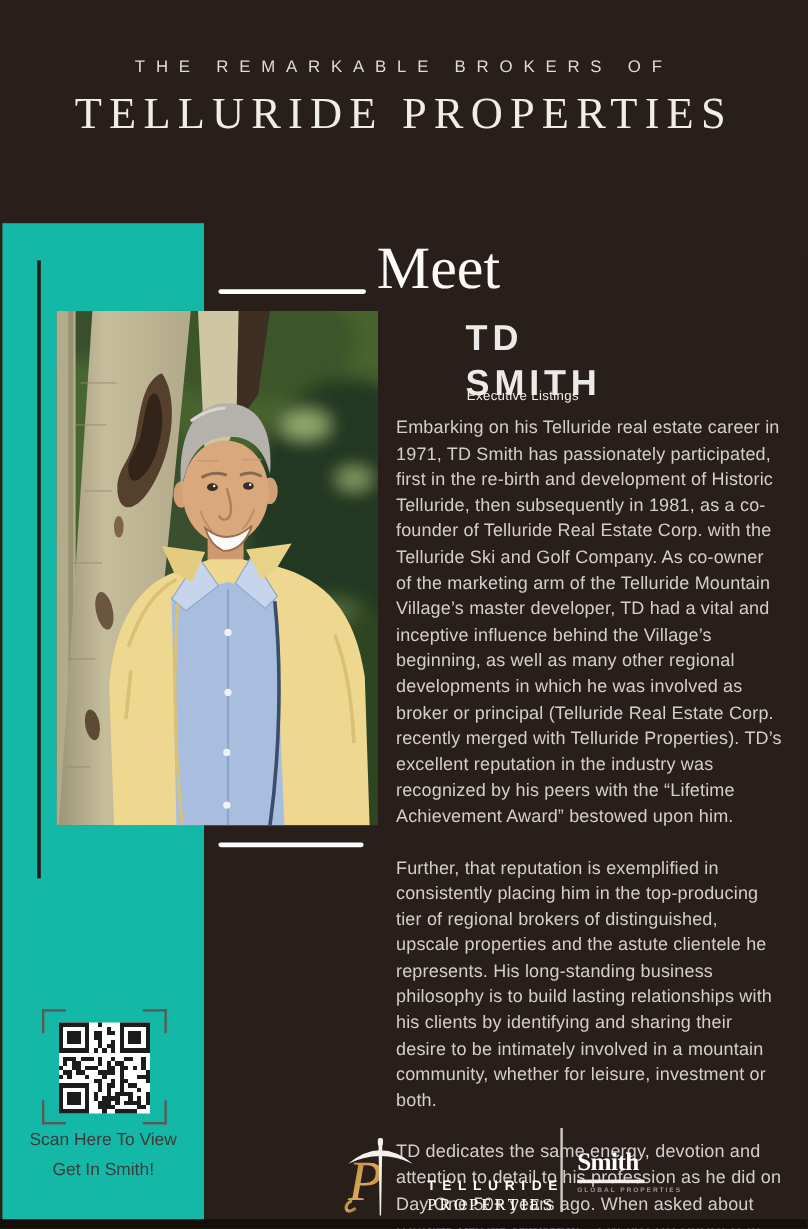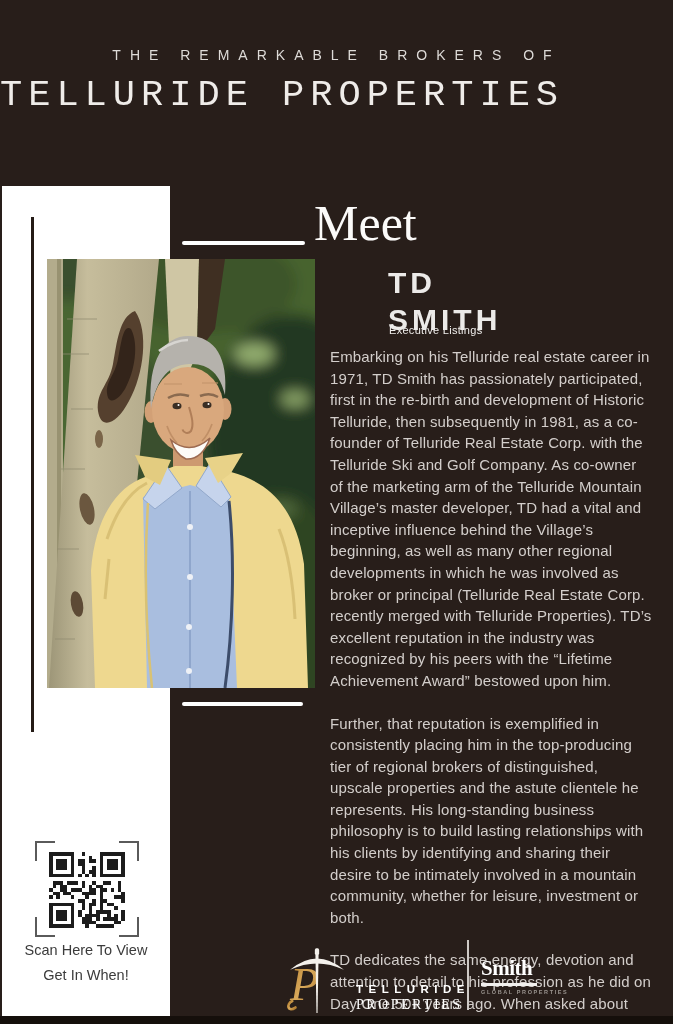--- a/index.html
+++ b/index.html
@@ -2,25 +2,25 @@
 <html><head>
 <meta charset="utf-8">
 <style>
   html,body{margin:0;padding:0;background:#281e1a;}
   .poster{position:relative;width:673px;height:1024px;background:#281e1a;overflow:hidden;
           font-family:"Liberation Sans",sans-serif;}
 
   
   .kicker{position:absolute;top:47px;left:0;width:673px;text-align:center;
           color:#dedbd8;font-size:14px;letter-spacing:9px;font-weight:400;}
-  .title{position:absolute;top:74px;left:0;width:673px;text-align:left;
-         font-family:Liberation Mono, monospace;color:#efece9;font-size:37px;letter-spacing:6px;}
-
-  
-  .white-panel{position:absolute;left:2px;top:186px;width:168px;height:831px;background:#ffffff;}
+  .title{position:absolute;top:74px;left:0;width:673px;text-align:center;
+         font-family:Liberation Serif, serif;color:#efece9;font-size:37px;letter-spacing:6px;}
+
+  
+  .white-panel{position:absolute;left:2px;top:186px;width:168px;height:831px;background:#14b8a6;}
   .v-rule{position:absolute;left:29px;top:31px;width:3px;height:515px;background:#241b16;}
 
   
   .qr-wrap{position:absolute;left:33px;top:655px;width:104px;height:96px;}
   .bracket{position:absolute;width:18px;height:18px;border:2px solid #5a5a5a;}
   .bracket.tl{left:0;top:0;border-right:none;border-bottom:none;}
   .bracket.tr{right:0;top:0;border-left:none;border-bottom:none;}
   .bracket.bl{left:0;bottom:0;border-right:none;border-top:none;}
   .bracket.br{right:0;bottom:0;border-left:none;border-top:none;}
   .qr-svg{position:absolute;left:14px;top:11px;width:76px;height:76px;}
@@ -201,21 +201,21 @@
           <rect x="14" y="0" width="7" height="7" fill="#1c1c1c"></rect>
           <rect x="15" y="1" width="5" height="5" fill="#ffffff"></rect>
           <rect x="16" y="2" width="3" height="3" fill="#1c1c1c"></rect>
           <rect x="0" y="14" width="7" height="7" fill="#1c1c1c"></rect>
           <rect x="1" y="15" width="5" height="5" fill="#ffffff"></rect>
           <rect x="2" y="16" width="3" height="3" fill="#1c1c1c"></rect>
         </svg>
     </div>
     <div class="qr-caption">
       <div>Scan Here To View</div>
-      <div>Get In When!</div>
+      <div>Get In Smith!</div>
     </div>
   </div>
 
   <div class="photo">
     <svg width="268" height="429" viewBox="0 0 268 429">
       <defs>
         <filter id="blur1" x="-40%" y="-40%" width="180%" height="180%">
             <feGaussianBlur stdDeviation="7"></feGaussianBlur>
           </filter>
         <linearGradient id="trunkg" x1="0" y1="0" x2="1" y2="0">

